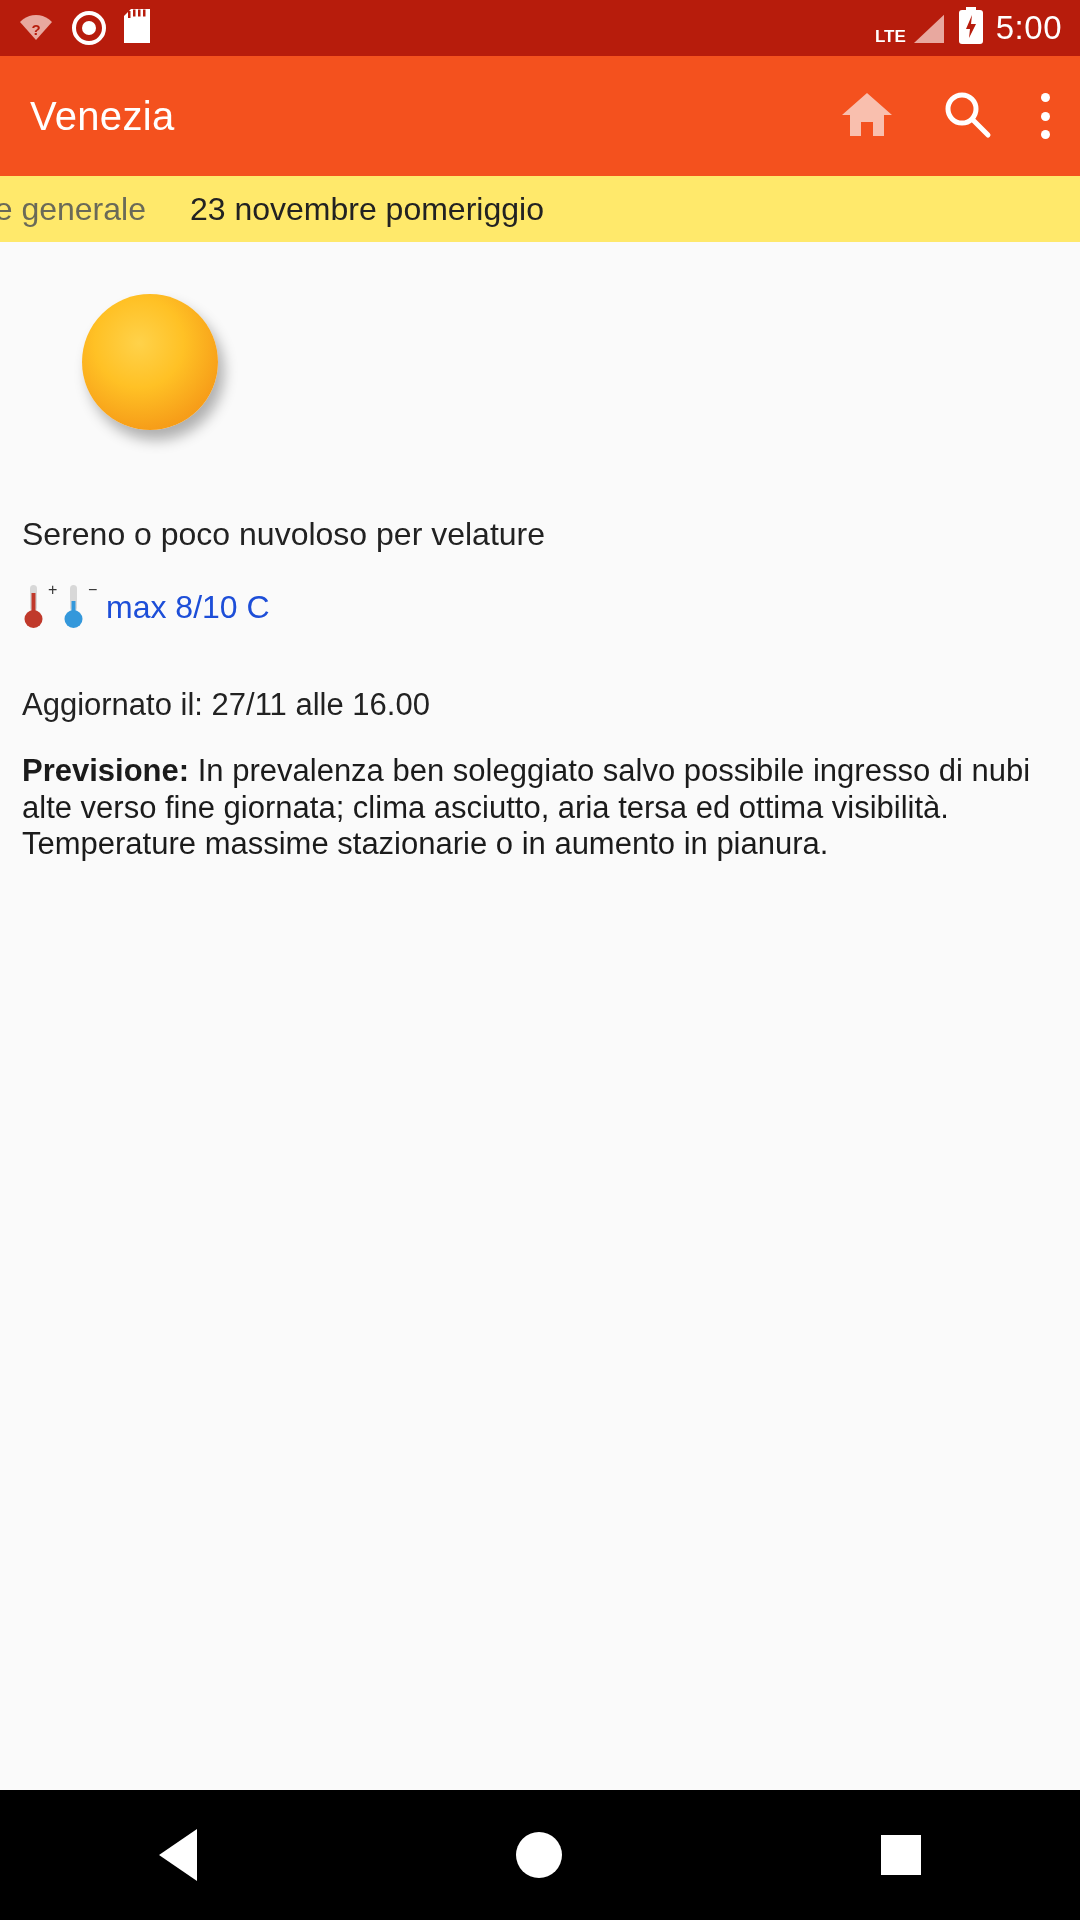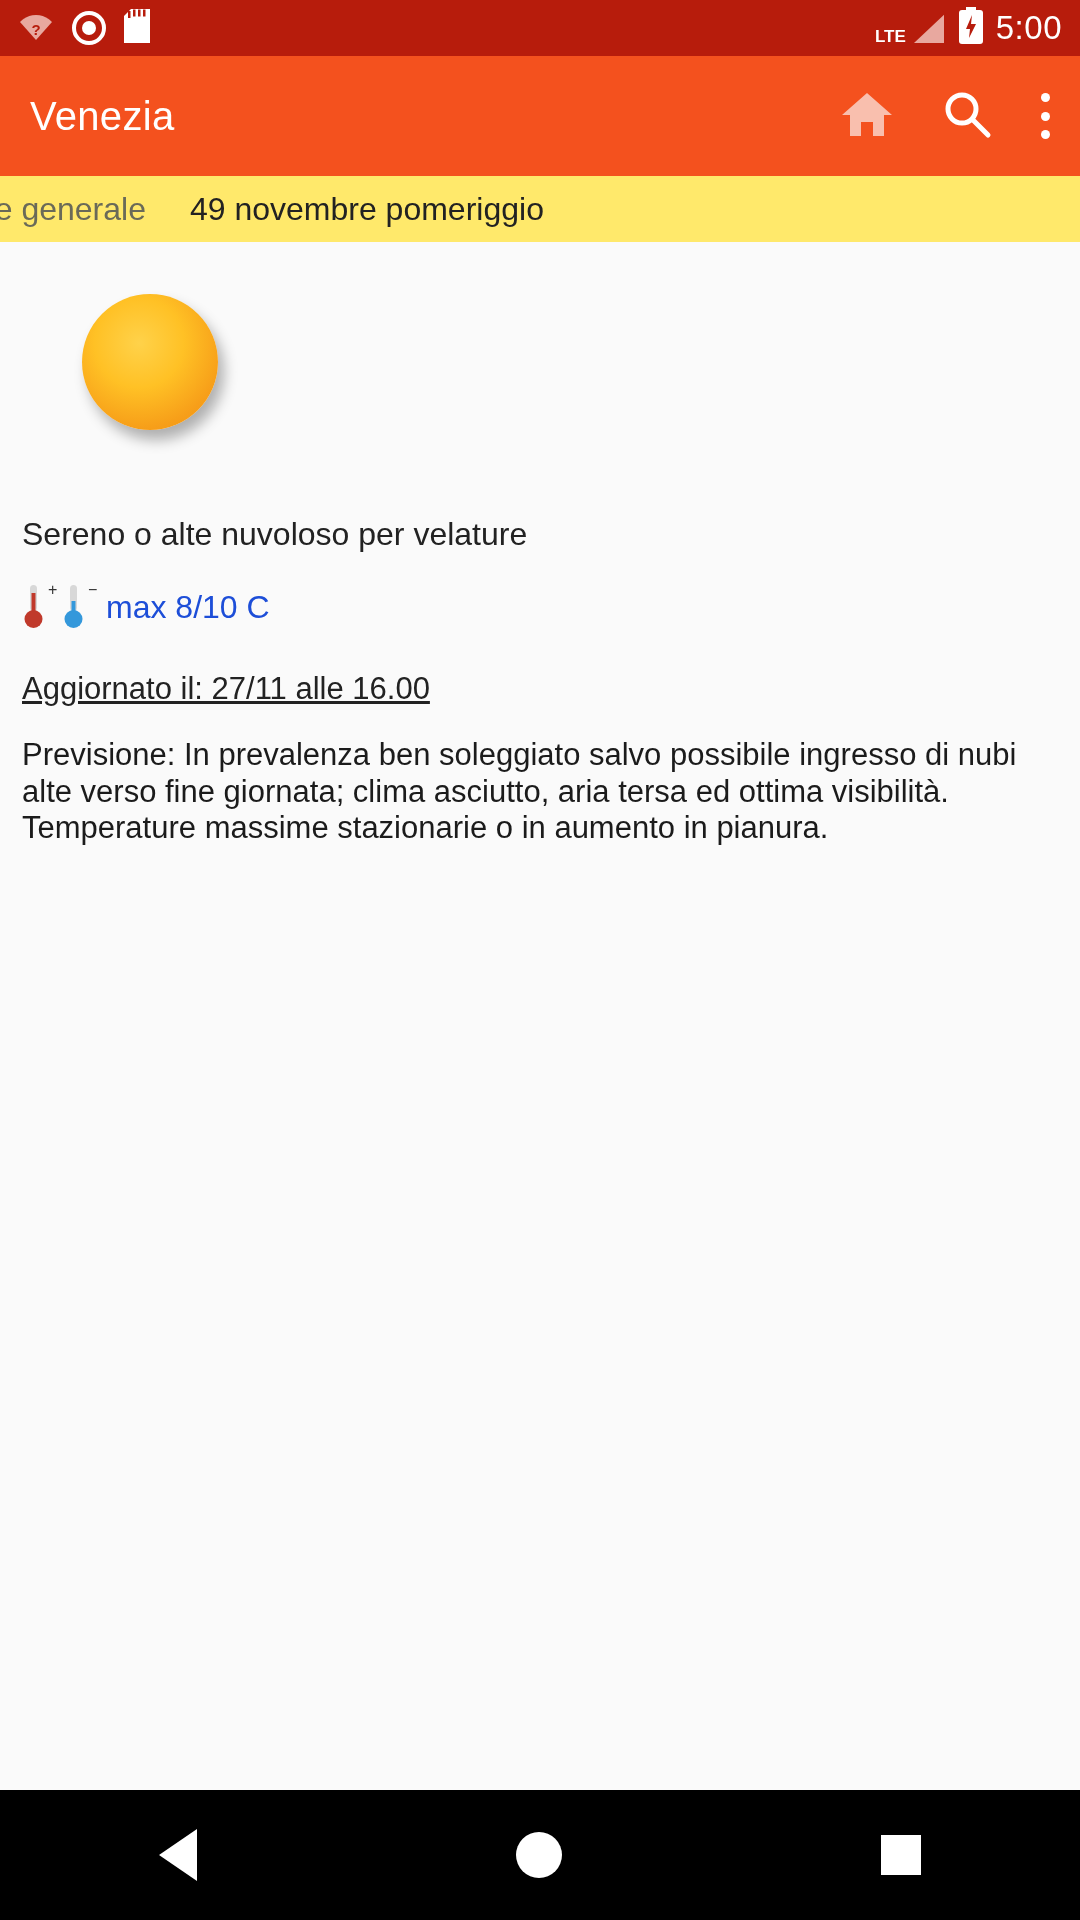--- a/index.html
+++ b/index.html
@@ -66,24 +66,24 @@
   .cond-text { margin-top: 86px; font-size: 32px; color: #222; }
 
   .row { display: flex; align-items: center; margin-top: 26px; }
   .row-ico { width: 84px; flex: 0 0 84px; display: flex; align-items: center; justify-content: flex-start; }
   .row-label { font-size: 32px; color: #1d4ed8; }
 
   .temp-icons { width: 84px; height: 56px; position: relative; }
   .drop-ico { width: 62px; height: 60px; }
   .wind-ico { width: 76px; height: 56px; }
 
-  .updated { margin-top: 36px; font-size: 31px; color: #222; text-decoration: underline; }
+  .updated { margin-top: 52px; font-size: 31px; color: #222; }
 
   .forecast { margin-top: 30px; font-size: 31px; color: #1b1b1b; line-height: 1.18; }
-  .forecast b { font-weight: 400; }
+  .forecast b { font-weight: 700; }
 
   
   .navbar {
     flex: 0 0 130px; background: #000; display: flex; align-items: center;
     justify-content: space-around;
   }
   .nav-back { width: 0; height: 0; border-top: 26px solid transparent; border-bottom: 26px solid transparent; border-right: 38px solid #fff; }
   .nav-home { width: 46px; height: 46px; border-radius: 50%; background: #fff; }
   .nav-recent { width: 40px; height: 40px; background: #fff; }
 </style>
@@ -148,30 +148,30 @@
       <span class="overflow-ico">
         <i></i>
           <i></i>
           <i></i>
       </span>
     </div>
   </div>
 
   <div class="tabstrip">
     <div class="tab dim first">zione generale</div>
-    <div class="tab active">49 novembre pomeriggio</div>
+    <div class="tab active">23 novembre pomeriggio</div>
   </div>
 
   <div class="content">
 
     <div class="sun-wrap">
       <div class="sun"></div>
     </div>
 
-    <div class="cond-text">Sereno o alte nuvoloso per velature</div>
+    <div class="cond-text">Sereno o poco nuvoloso per velature</div>
 
     <div class="row">
       <div class="row-ico">
         <svg class="temp-icons" viewBox="0 0 84 56">
 
           <rect x="8" y="6" width="7" height="26" rx="3.5" fill="#d8d8d8"></rect>
           <rect x="9.5" y="14" width="4" height="18" fill="#c0392b"></rect>
           <circle cx="11.5" cy="40" r="9" fill="#c0392b"></circle>
           <text x="26" y="16" font-size="16" fill="#333" font-family="Liberation Sans, sans-serif">+</text>
 

